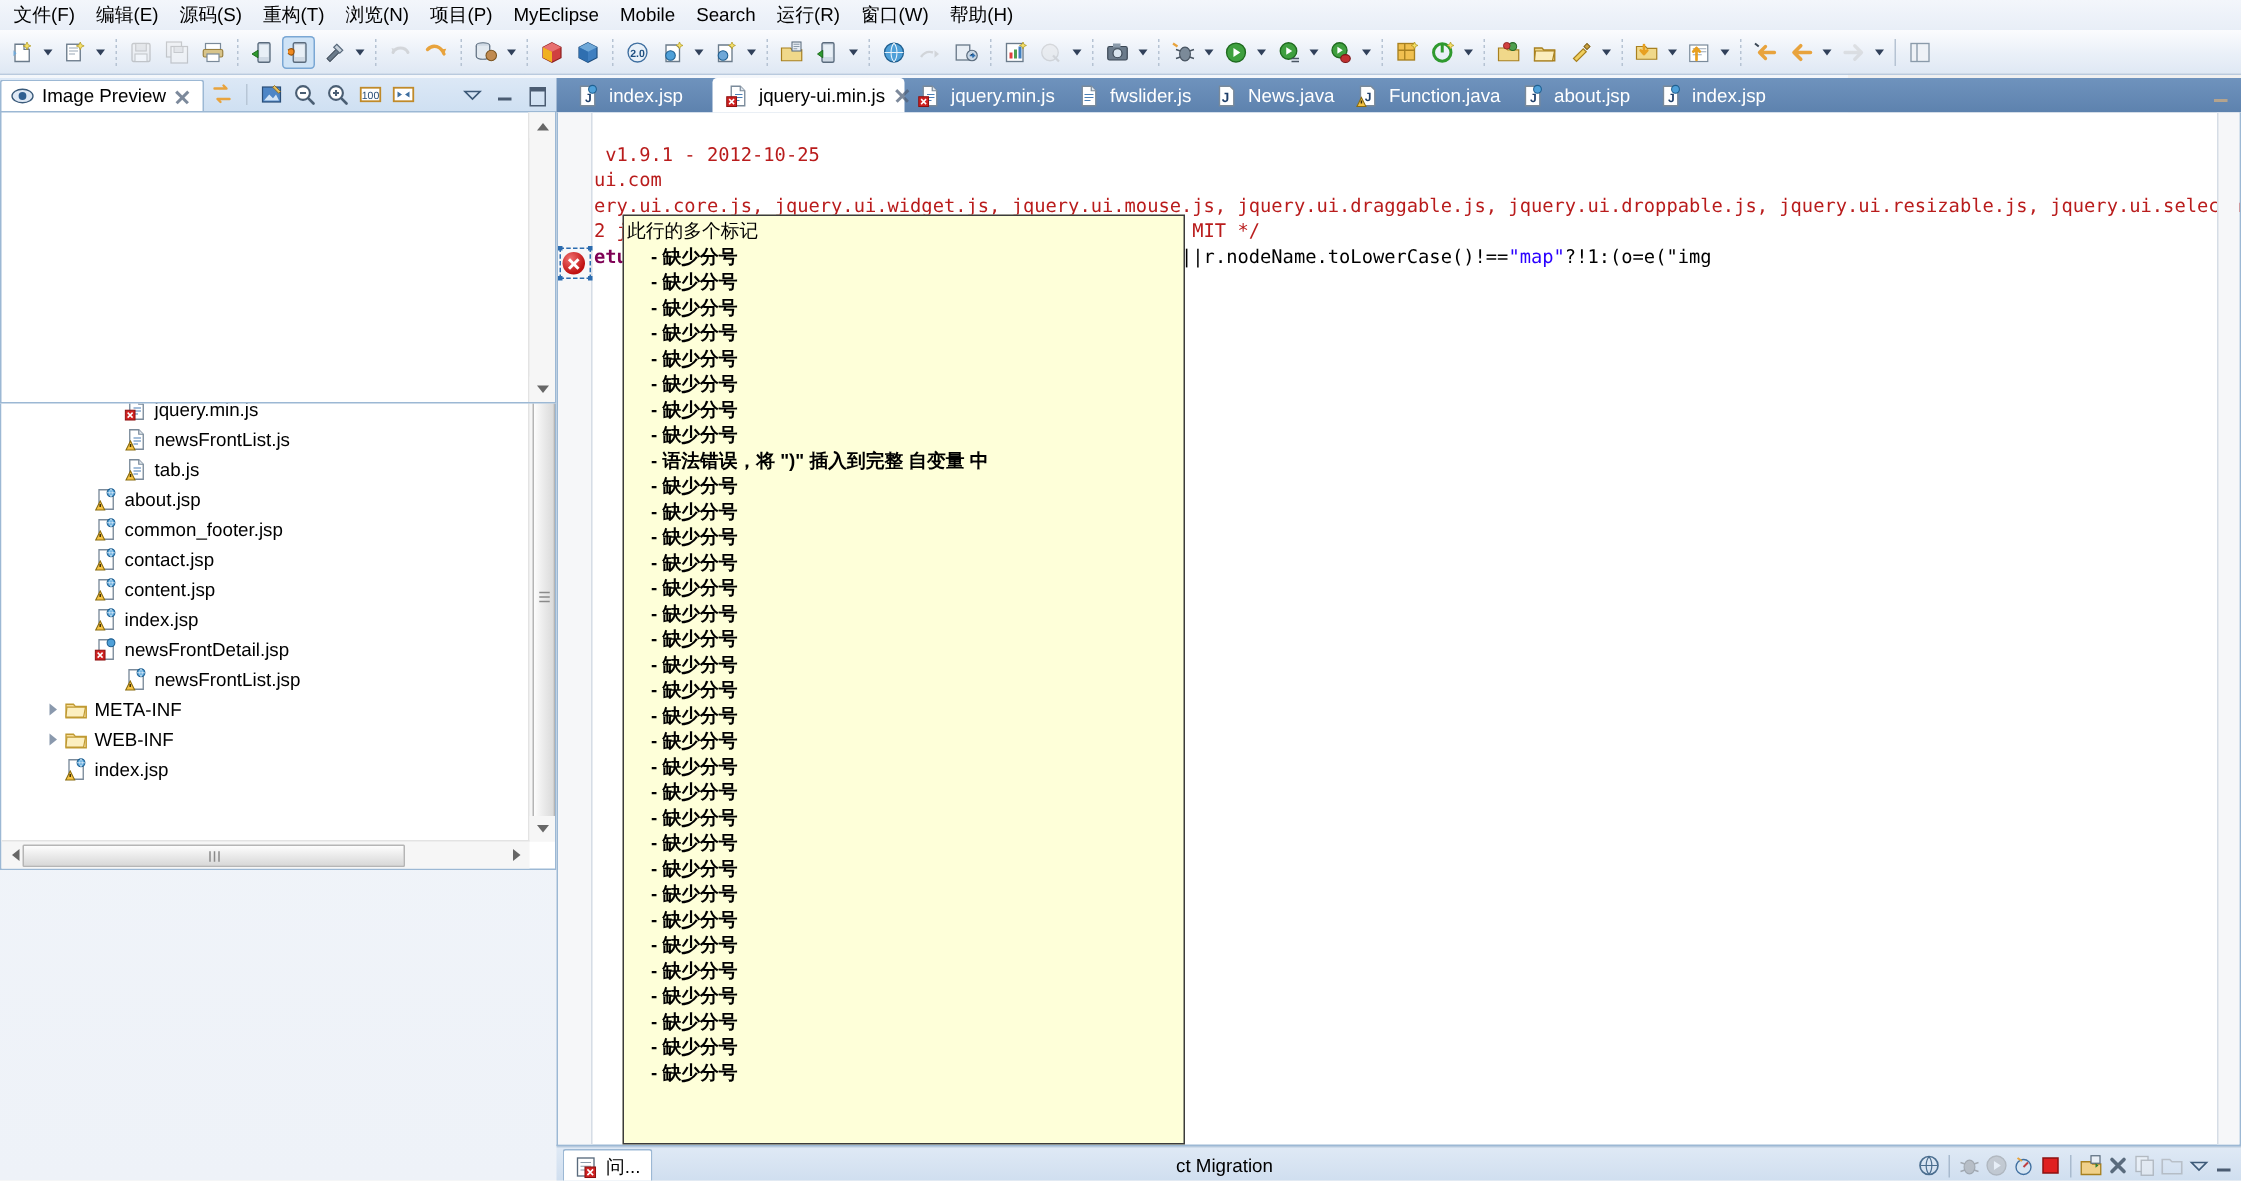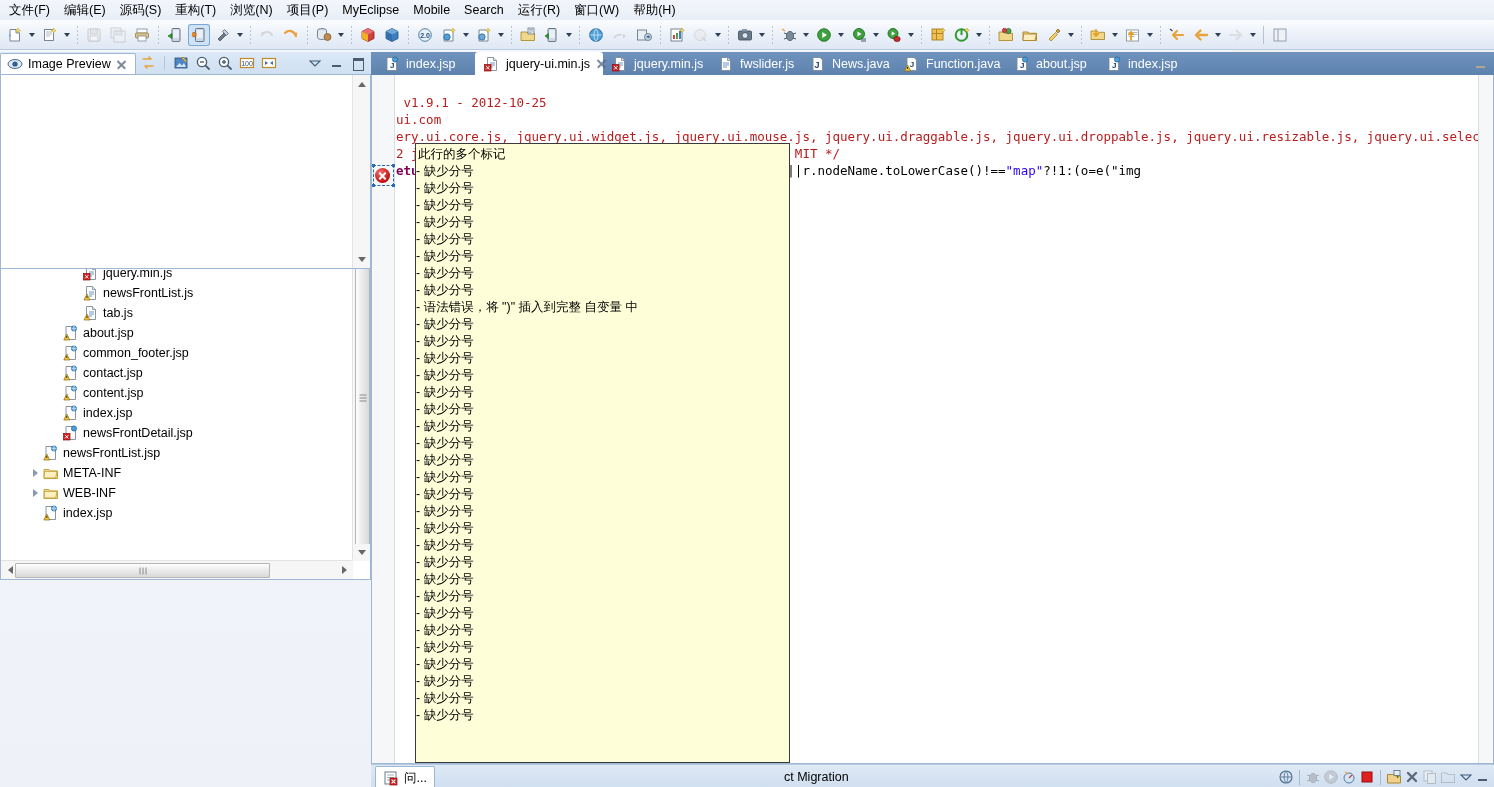--- a/index.html
+++ b/index.html
@@ -136,21 +136,21 @@
   .errcircle:before,.errcircle:after{content:"";position:absolute;left:3px;top:6.5px;width:9px;height:2px;background:#fff;}
   .errcircle:before{transform:rotate(45deg);} .errcircle:after{transform:rotate(-45deg);}
   .selbox{position:absolute;left:0;top:0;width:21px;height:21px;
      border:1px dashed #2b6cb0;box-sizing:border-box;}
   .selbox i{position:absolute;width:3px;height:3px;background:#2b6cb0;}
 
   
   .tooltip{position:absolute;background:#feffd9;border:1px solid #3b3b3b;
            font-size:12.5px;color:#000;box-sizing:border-box;z-index:50;overflow:hidden;}
   .tt-title{padding:2px 0 0 2px;line-height:17px;}
-  .tt-item{line-height:17px;white-space:nowrap;}
+  .tt-item{padding-left:18px;line-height:17px;white-space:nowrap;font-weight:bold;}
   .tt-hint{position:absolute;bottom:2px;width:100%;text-align:center;color:#3b3b3b;font-size:12px;}
 
   
   .bottombar{position:absolute;left:0;top:712px;width:1123px;height:23px;}
   .btabstrip{position:absolute;left:0;top:0;width:1123px;height:23px;
      background:linear-gradient(to bottom,#dfe9f5,#cfdeef);border-top:1px solid #b6c9de;}
   .btab{position:absolute;top:1px;height:22px;display:flex;align-items:center;gap:5px;
         padding:0 7px;font-size:12.5px;white-space:nowrap;}
   .btab.active{background:#fff;border:1px solid #9cb8d4;border-bottom:none;border-radius:2px 2px 0 0;top:1px;height:22px;}
   .btools{position:absolute;right:4px;top:2px;height:20px;display:flex;align-items:center;gap:2px;}
@@ -712,21 +712,21 @@
           <div class="trow" style="padding-left: 48px;">
             <span class="twist "></span>
             <span class="ico" style="flex: 0 0 16px;"><svg width="16" height="16" viewBox="0 0 16 16">
                 <path d="M3 1.5h7l2.5 2.5v10.5H3z" fill="#fff" stroke="#7a8a9a" stroke-width="0.9"></path>
                 <circle cx="11" cy="3.5" r="2.6" fill="#4fa0d8" stroke="#1f5f90" stroke-width="0.7"></circle>
                 <rect x="0.5" y="8.5" width="6.5" height="6.5" fill="#cf2222" stroke="#8d1111" stroke-width="0.7"></rect>
                 <path d="M2.1 10.1l3.3 3.3M5.4 10.1l-3.3 3.3" stroke="#fff" stroke-width="1"></path>
               </svg></span>
             <span class="tlabel">newsFrontDetail.jsp</span>
           </div>
-          <div class="trow" style="padding-left: 28px;">
+          <div class="trow" style="padding-left: 68px;">
             <span class="twist "></span>
             <span class="ico" style="flex: 0 0 16px;"><svg width="16" height="16" viewBox="0 0 16 16">
                 <path d="M3 1.5h7l2.5 2.5v10.5H3z" fill="#fff" stroke="#7a8a9a" stroke-width="0.9"></path>
                 <circle cx="11" cy="3.5" r="2.6" fill="#4fa0d8" stroke="#1f5f90" stroke-width="0.7"></circle>
                 <path d="M8.4 3.5h5.2M11 0.9c1.2 1.6 1.2 3.6 0 5.2M11 0.9c-1.2 1.6-1.2 3.6 0 5.2" stroke="#e8f2fa" stroke-width="0.5" fill="none"></path>
                 <path d="M0.8 15l3-6 3 6z" fill="#f5c242" stroke="#8a6c10" stroke-width="0.7"></path>
                 <path d="M3.8 11v2" stroke="#3a2d06" stroke-width="1"></path>
               </svg></span>
             <span class="tlabel">newsFrontList.jsp</span>
           </div>

